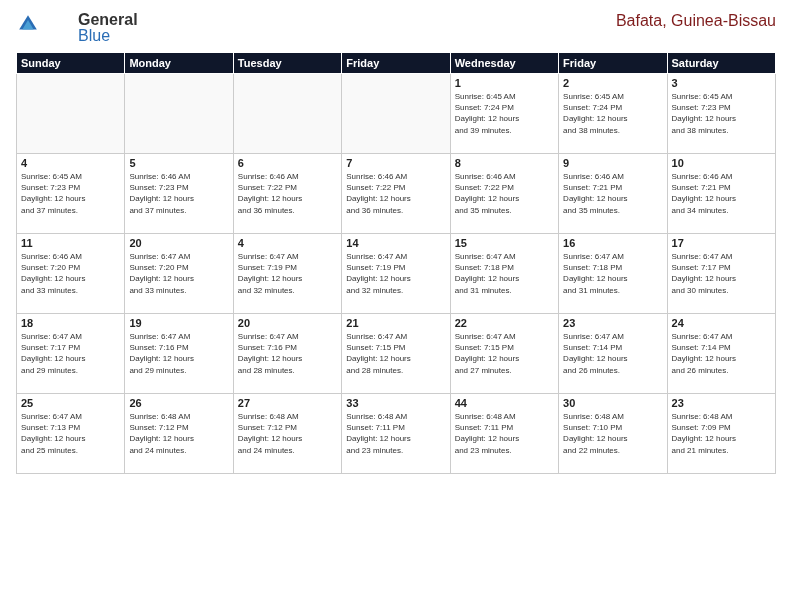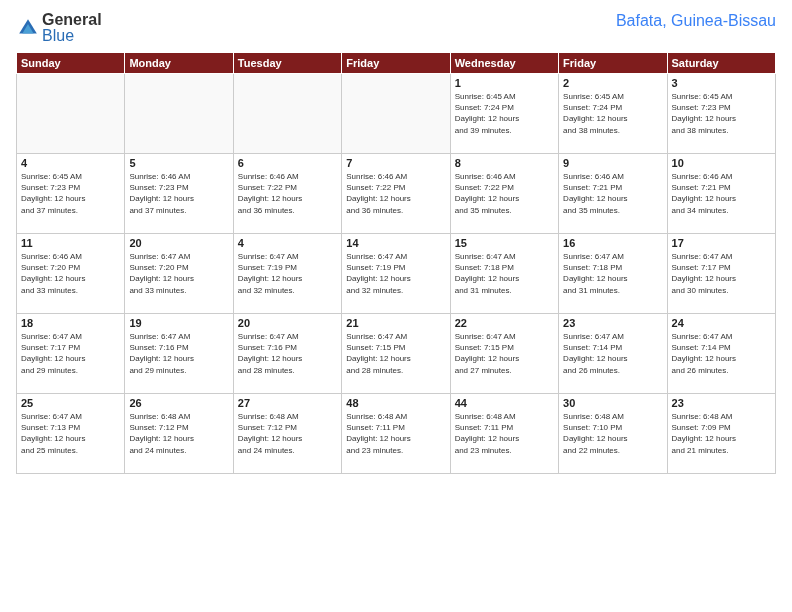--- a/index.html
+++ b/index.html
@@ -16,21 +16,22 @@
       padding: 12px 16px;
     }
     .header {
       display: flex;
       justify-content: space-between;
       align-items: flex-start;
       margin-bottom: 8px;
     }
     .logo {
       display: flex;
-      align-items: center;
+      align-items: flex-start;
+      gap: 36px;
     }
     .logo-text {
       display: flex;
       flex-direction: column;
       line-height: 1;
     }
     .logo-general {
       font-size: 16px;
       font-weight: bold;
       color: #333;
@@ -49,29 +50,29 @@
       text-align: right;
     }
     .month-title {
       font-size: 36px;
       font-weight: normal;
       color: #222;
       line-height: 1.1;
     }
     .location {
       font-size: 16px;
-      color: #3b82f6;
+      color: #7f1d1d;
     }
     .calendar {
       width: 100%;
       border-collapse: collapse;
       table-layout: fixed;
     }
     .calendar th {
-      background-color: #7f1d1d;
+      background-color: #0f172a;
       color: #fff;
       font-size: 11px;
       font-weight: bold;
       padding: 4px 4px;
       text-align: left;
       border: 1px solid #fff;
     }
     .calendar td {
       border: 1px solid #ccc;
       vertical-align: top;
@@ -326,21 +327,21 @@
 and 24 minutes.</div>
           </td>
           <td>
             <span class="day-number">27</span>
             <div class="day-info" style="white-space: pre-line;">Sunrise: 6:48 AM
 Sunset: 7:12 PM
 Daylight: 12 hours
 and 24 minutes.</div>
           </td>
           <td>
-            <span class="day-number">48</span>
+            <span class="day-number">33</span>
             <div class="day-info" style="white-space: pre-line;">Sunrise: 6:48 AM
 Sunset: 7:11 PM
 Daylight: 12 hours
 and 23 minutes.</div>
           </td>
           <td>
             <span class="day-number">44</span>
             <div class="day-info" style="white-space: pre-line;">Sunrise: 6:48 AM
 Sunset: 7:11 PM
 Daylight: 12 hours

